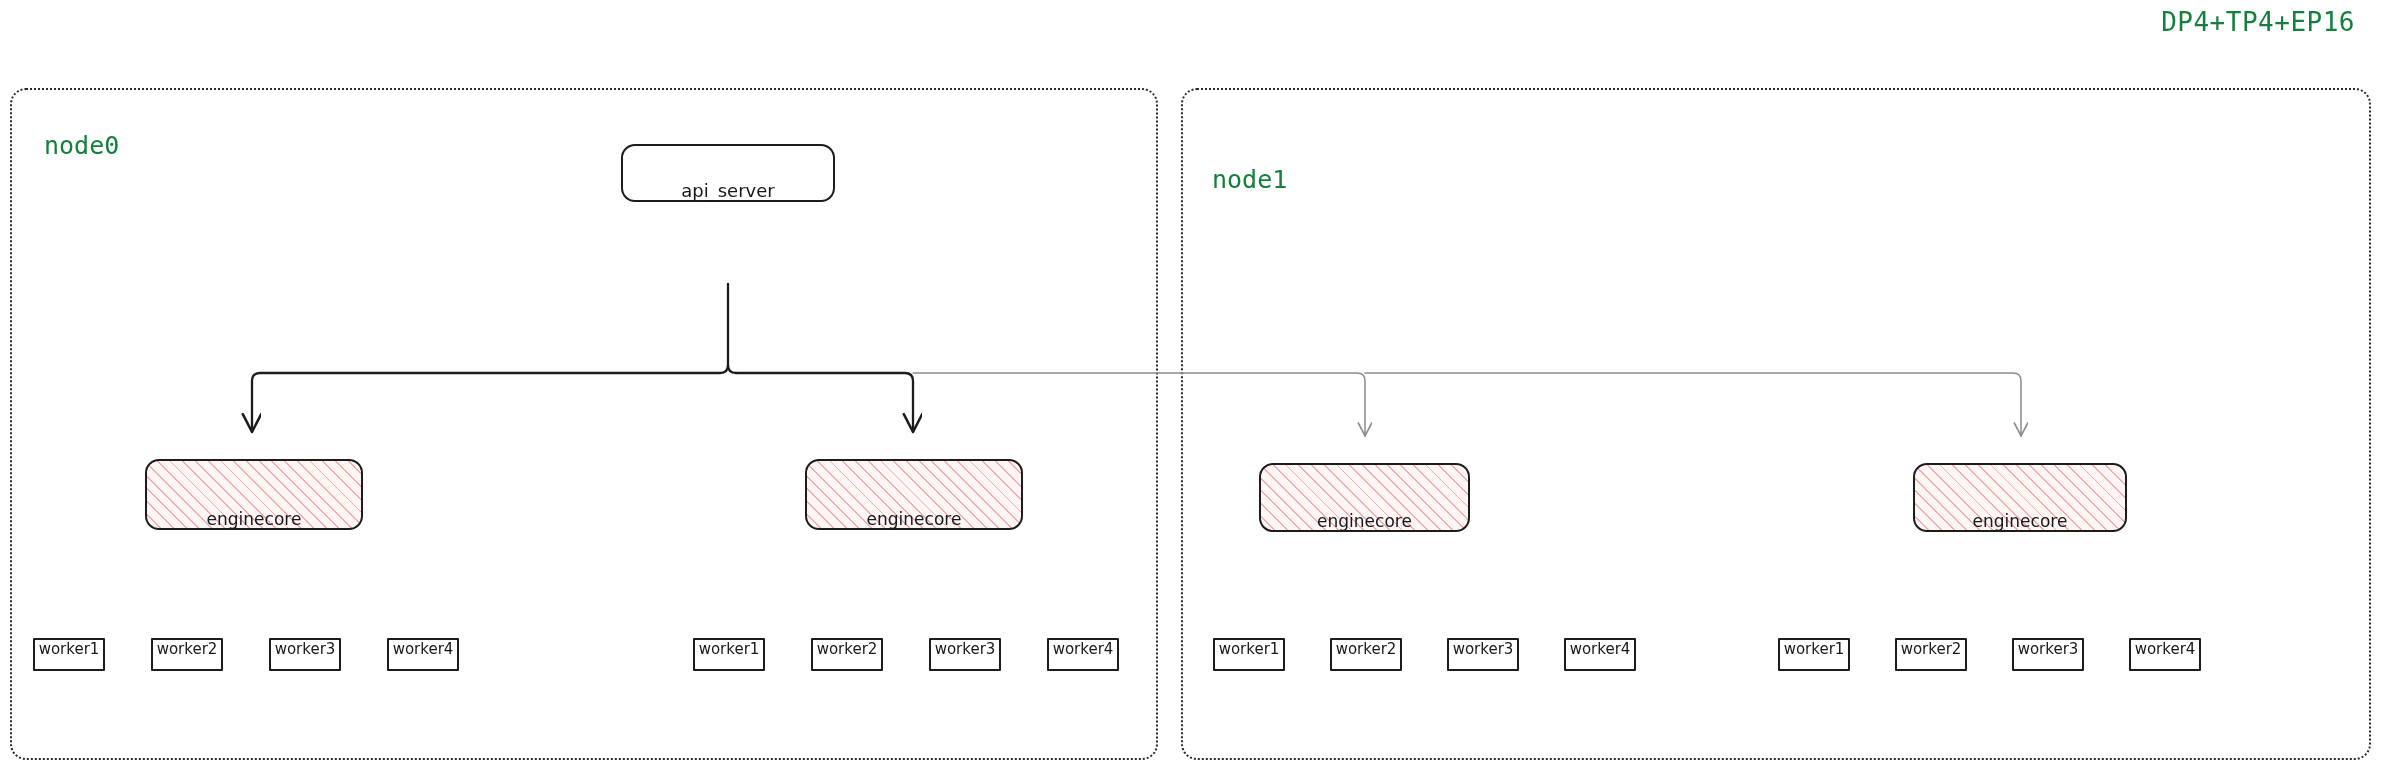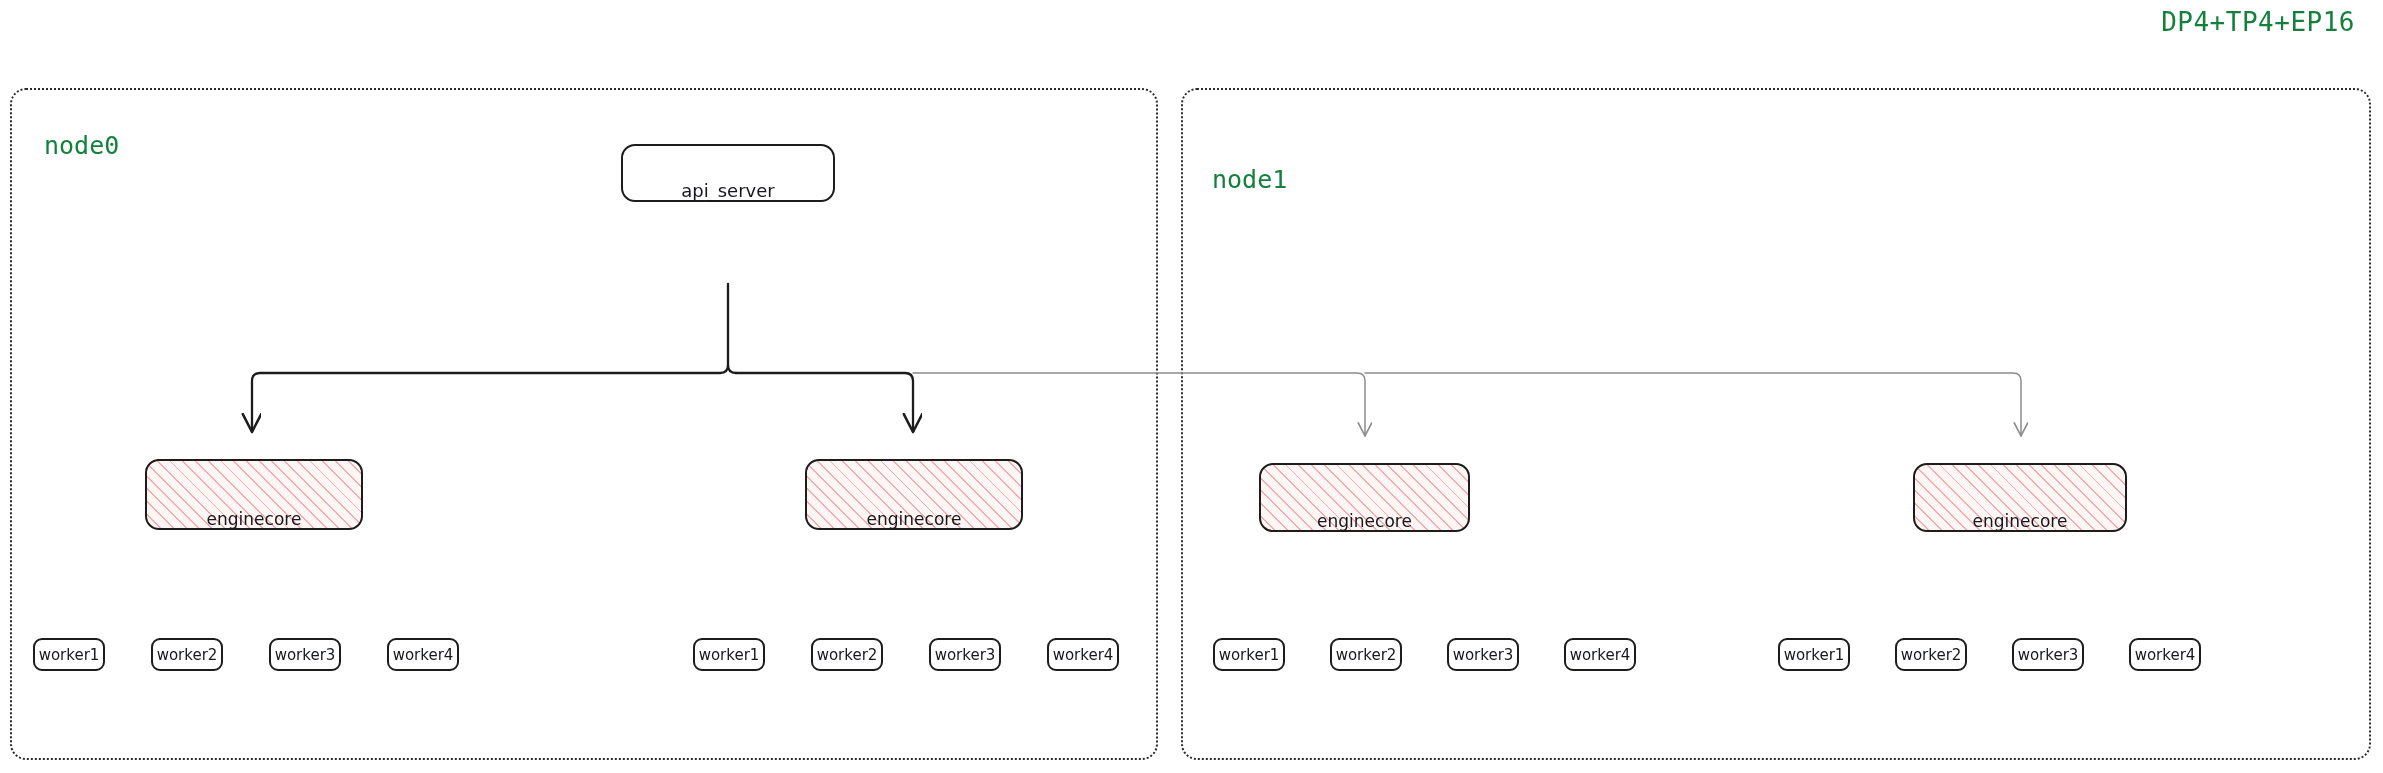--- a/index.html
+++ b/index.html
@@ -98,24 +98,23 @@
     padding: 0 4px;
     line-height: 1;
   }
 
   
   .worker {
     position: absolute;
     box-sizing: border-box;
     height: 33px;
     border: 2px solid #1c1c1c;
-    border-radius: 9px;
+    border-radius: 1px;
     background: #ffffff;
     display: flex;
-    align-items: center;
     justify-content: center;
     font-size: 15px;
     color: #16181c;
     z-index: 3;
     padding: 0 9px;
   }
 
   
   #wires {
     position: absolute;

